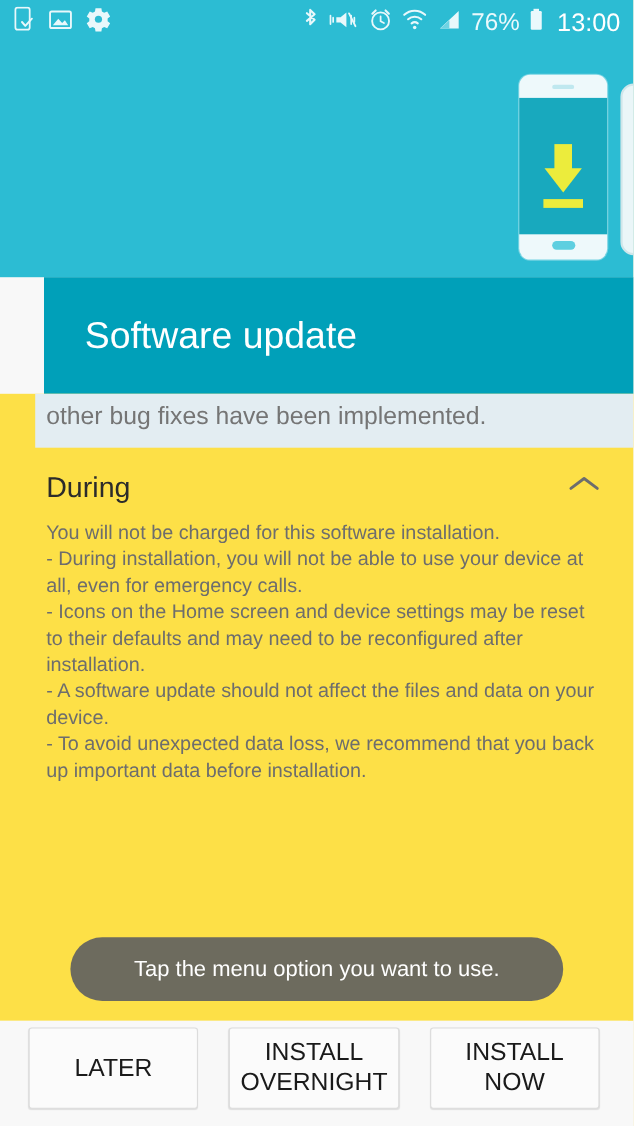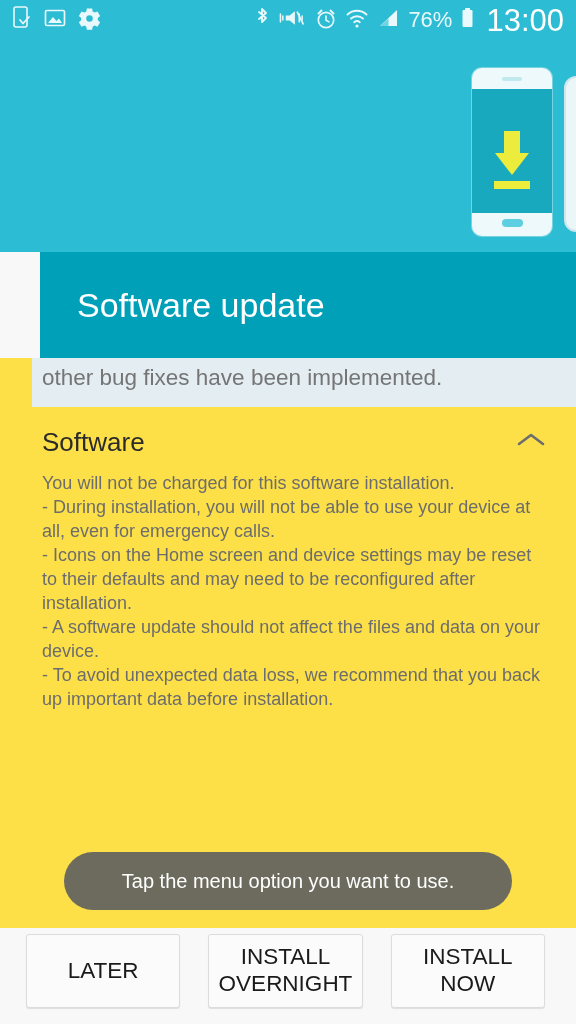--- a/index.html
+++ b/index.html
@@ -26,21 +26,21 @@
     color:#e8f8fb;
   }
   #status-left { display:flex; align-items:center; gap:12px; }
   #status-right { margin-left:auto; display:flex; align-items:center; gap:9px; }
   .sicon { display:block; }
   #battery-pct {
     font-size:22px; letter-spacing:0px; color:#eaf9fc;
     line-height:1;
   }
   #clock {
-    font-size:31px; color:#ffffff; line-height:1; margin-left:3px;
+    font-size:23px; color:#ffffff; line-height:1; margin-left:3px;
   }
 
   
   #hero {
     position:absolute; top:40px; left:0;
     width:576px; height:212px;
     background:#2cbcd3;
     overflow:hidden;
   }
   
@@ -272,21 +272,21 @@
   </div>
 
   <div id="title-band">
     <span id="page-title">Software update</span>
   </div>
 
   <div id="content">
     <div id="release-note">other bug fixes have been implemented.</div>
 
     <div id="caution-header">
-      <span id="caution-title">Software</span>
+      <span id="caution-title">During</span>
       <span id="caution-chevron">
         <svg width="34" height="22" viewBox="0 0 34 22">
           <path d="M5 15 l12 -9 l12 9" fill="none" stroke="#6d6d6d" stroke-width="2.6" stroke-linecap="round" stroke-linejoin="round"></path>
         </svg>
       </span>
     </div>
 
     <div id="caution-body">You will not be charged for this software installation.
 - During installation, you will not be able to use your device at all, even for emergency calls.
 - Icons on the Home screen and device settings may be reset to their defaults and may need to be reconfigured after installation.

